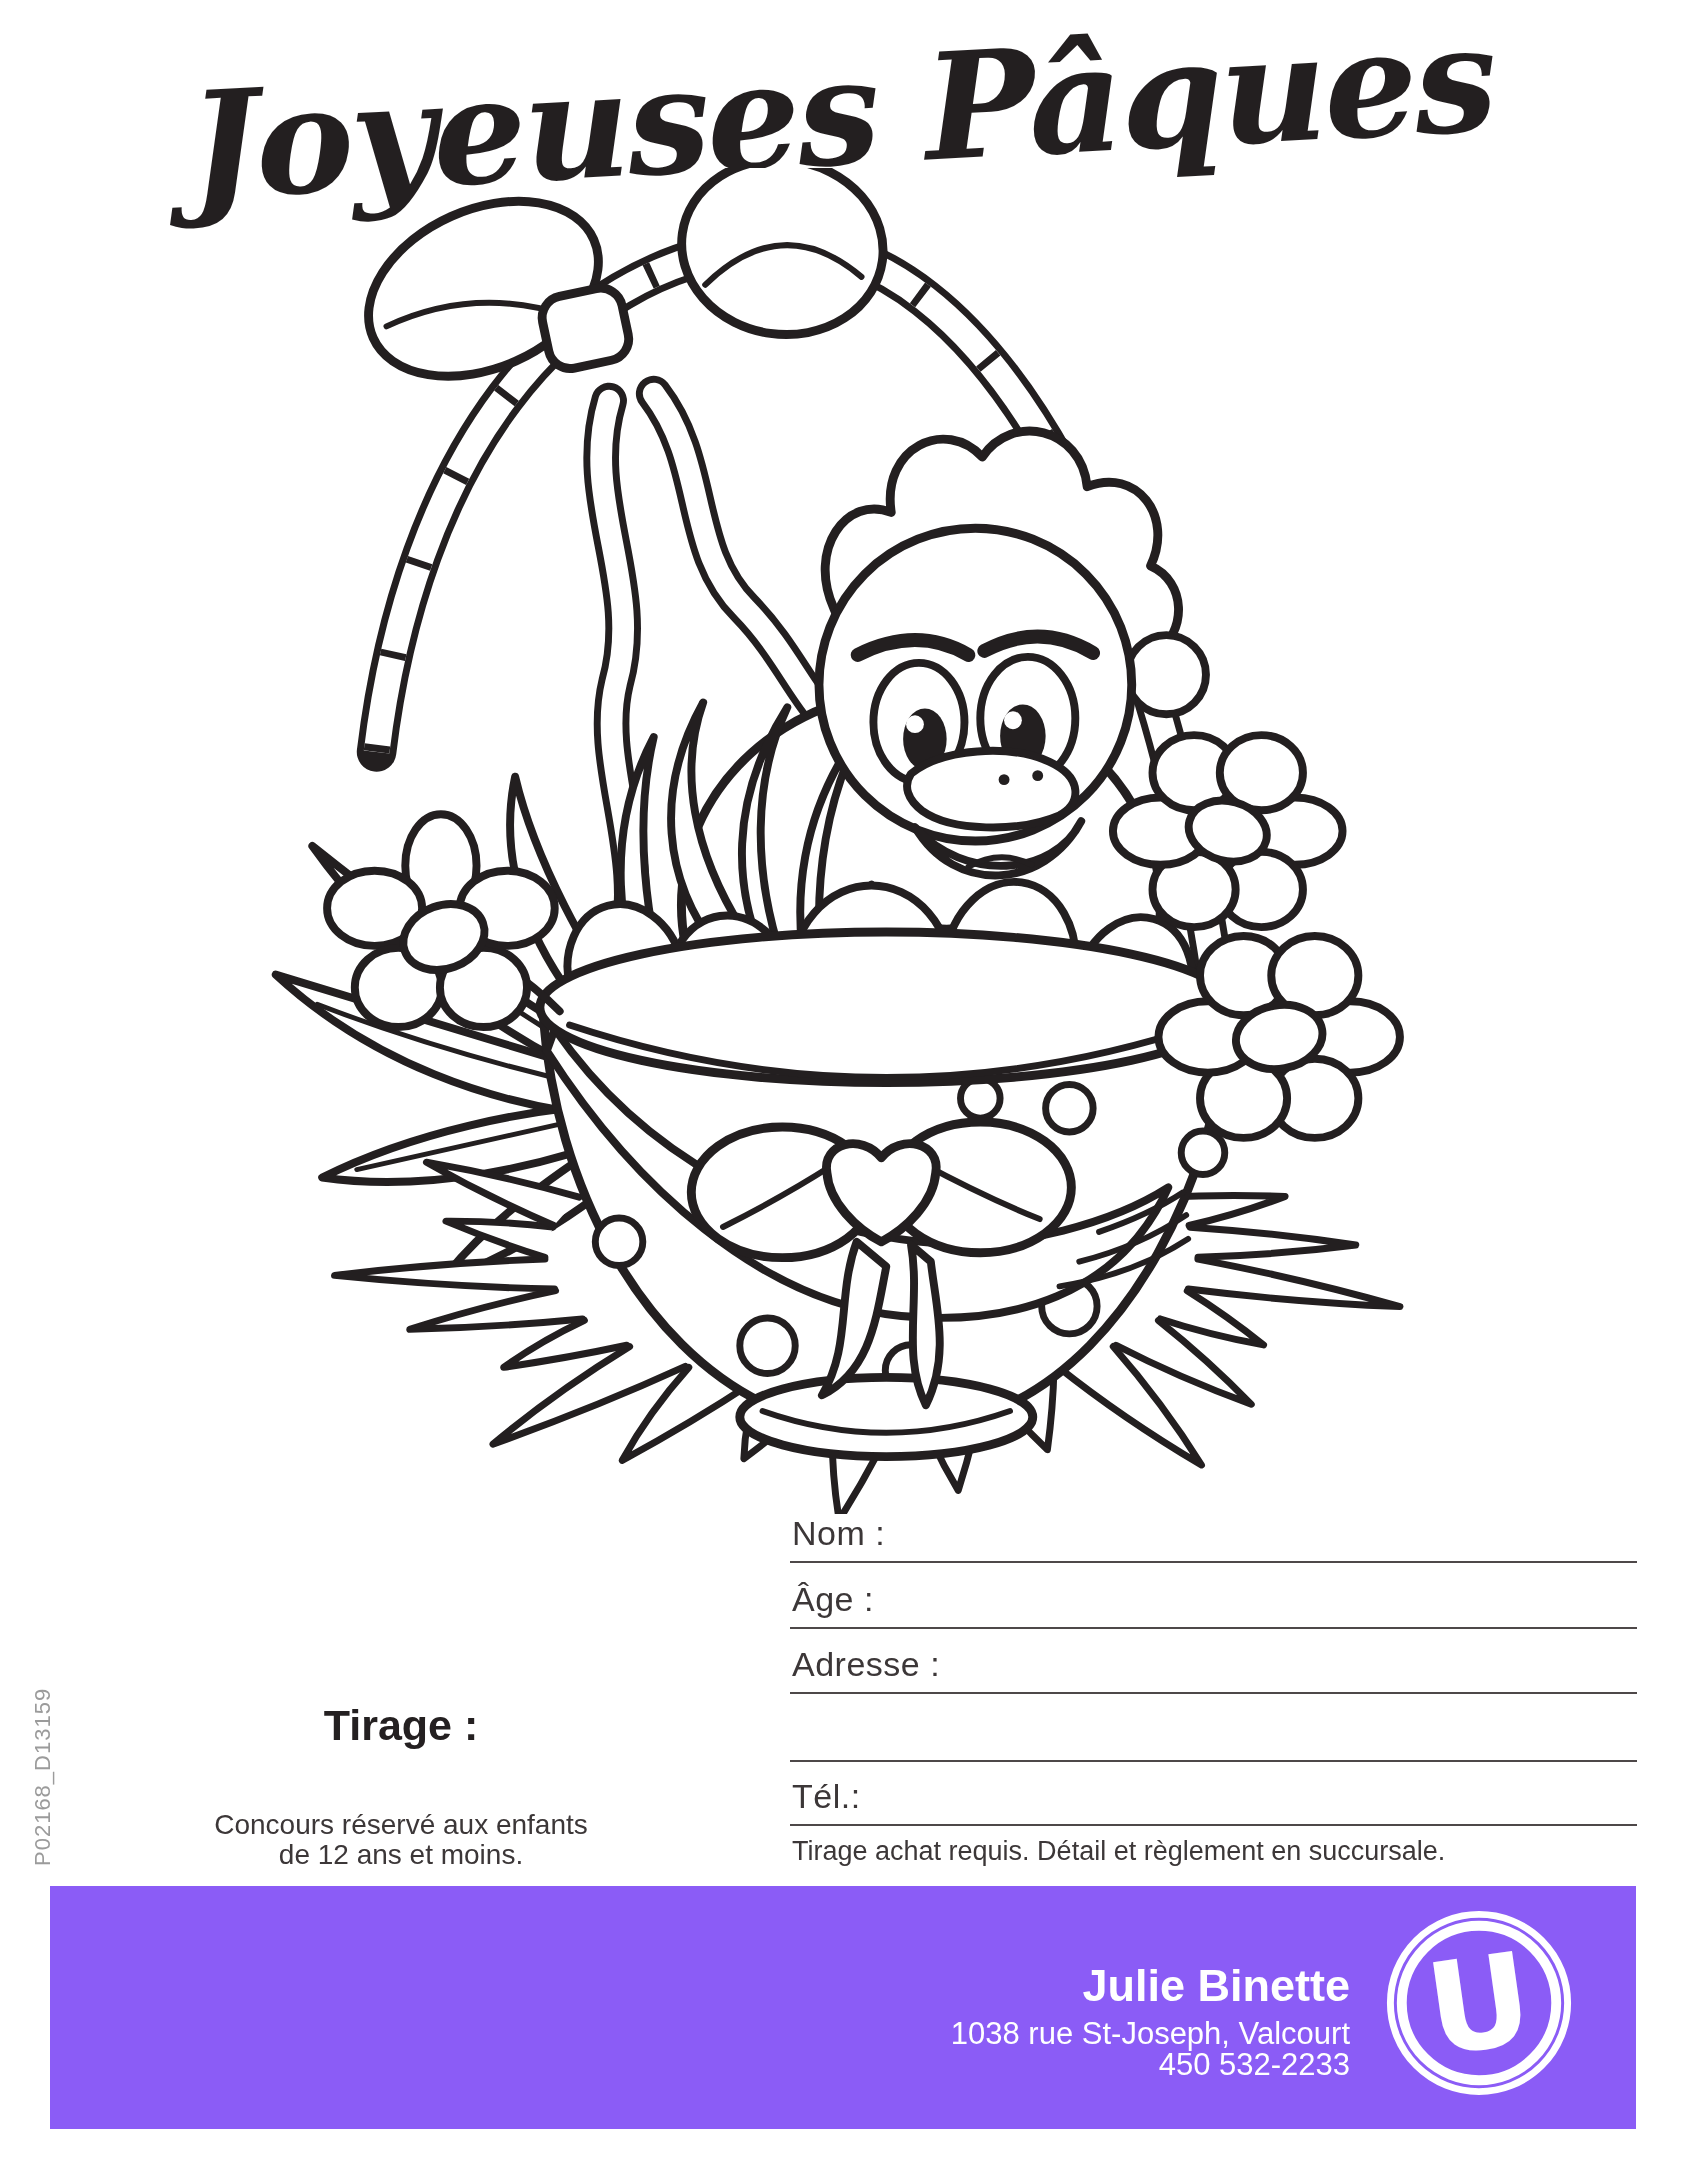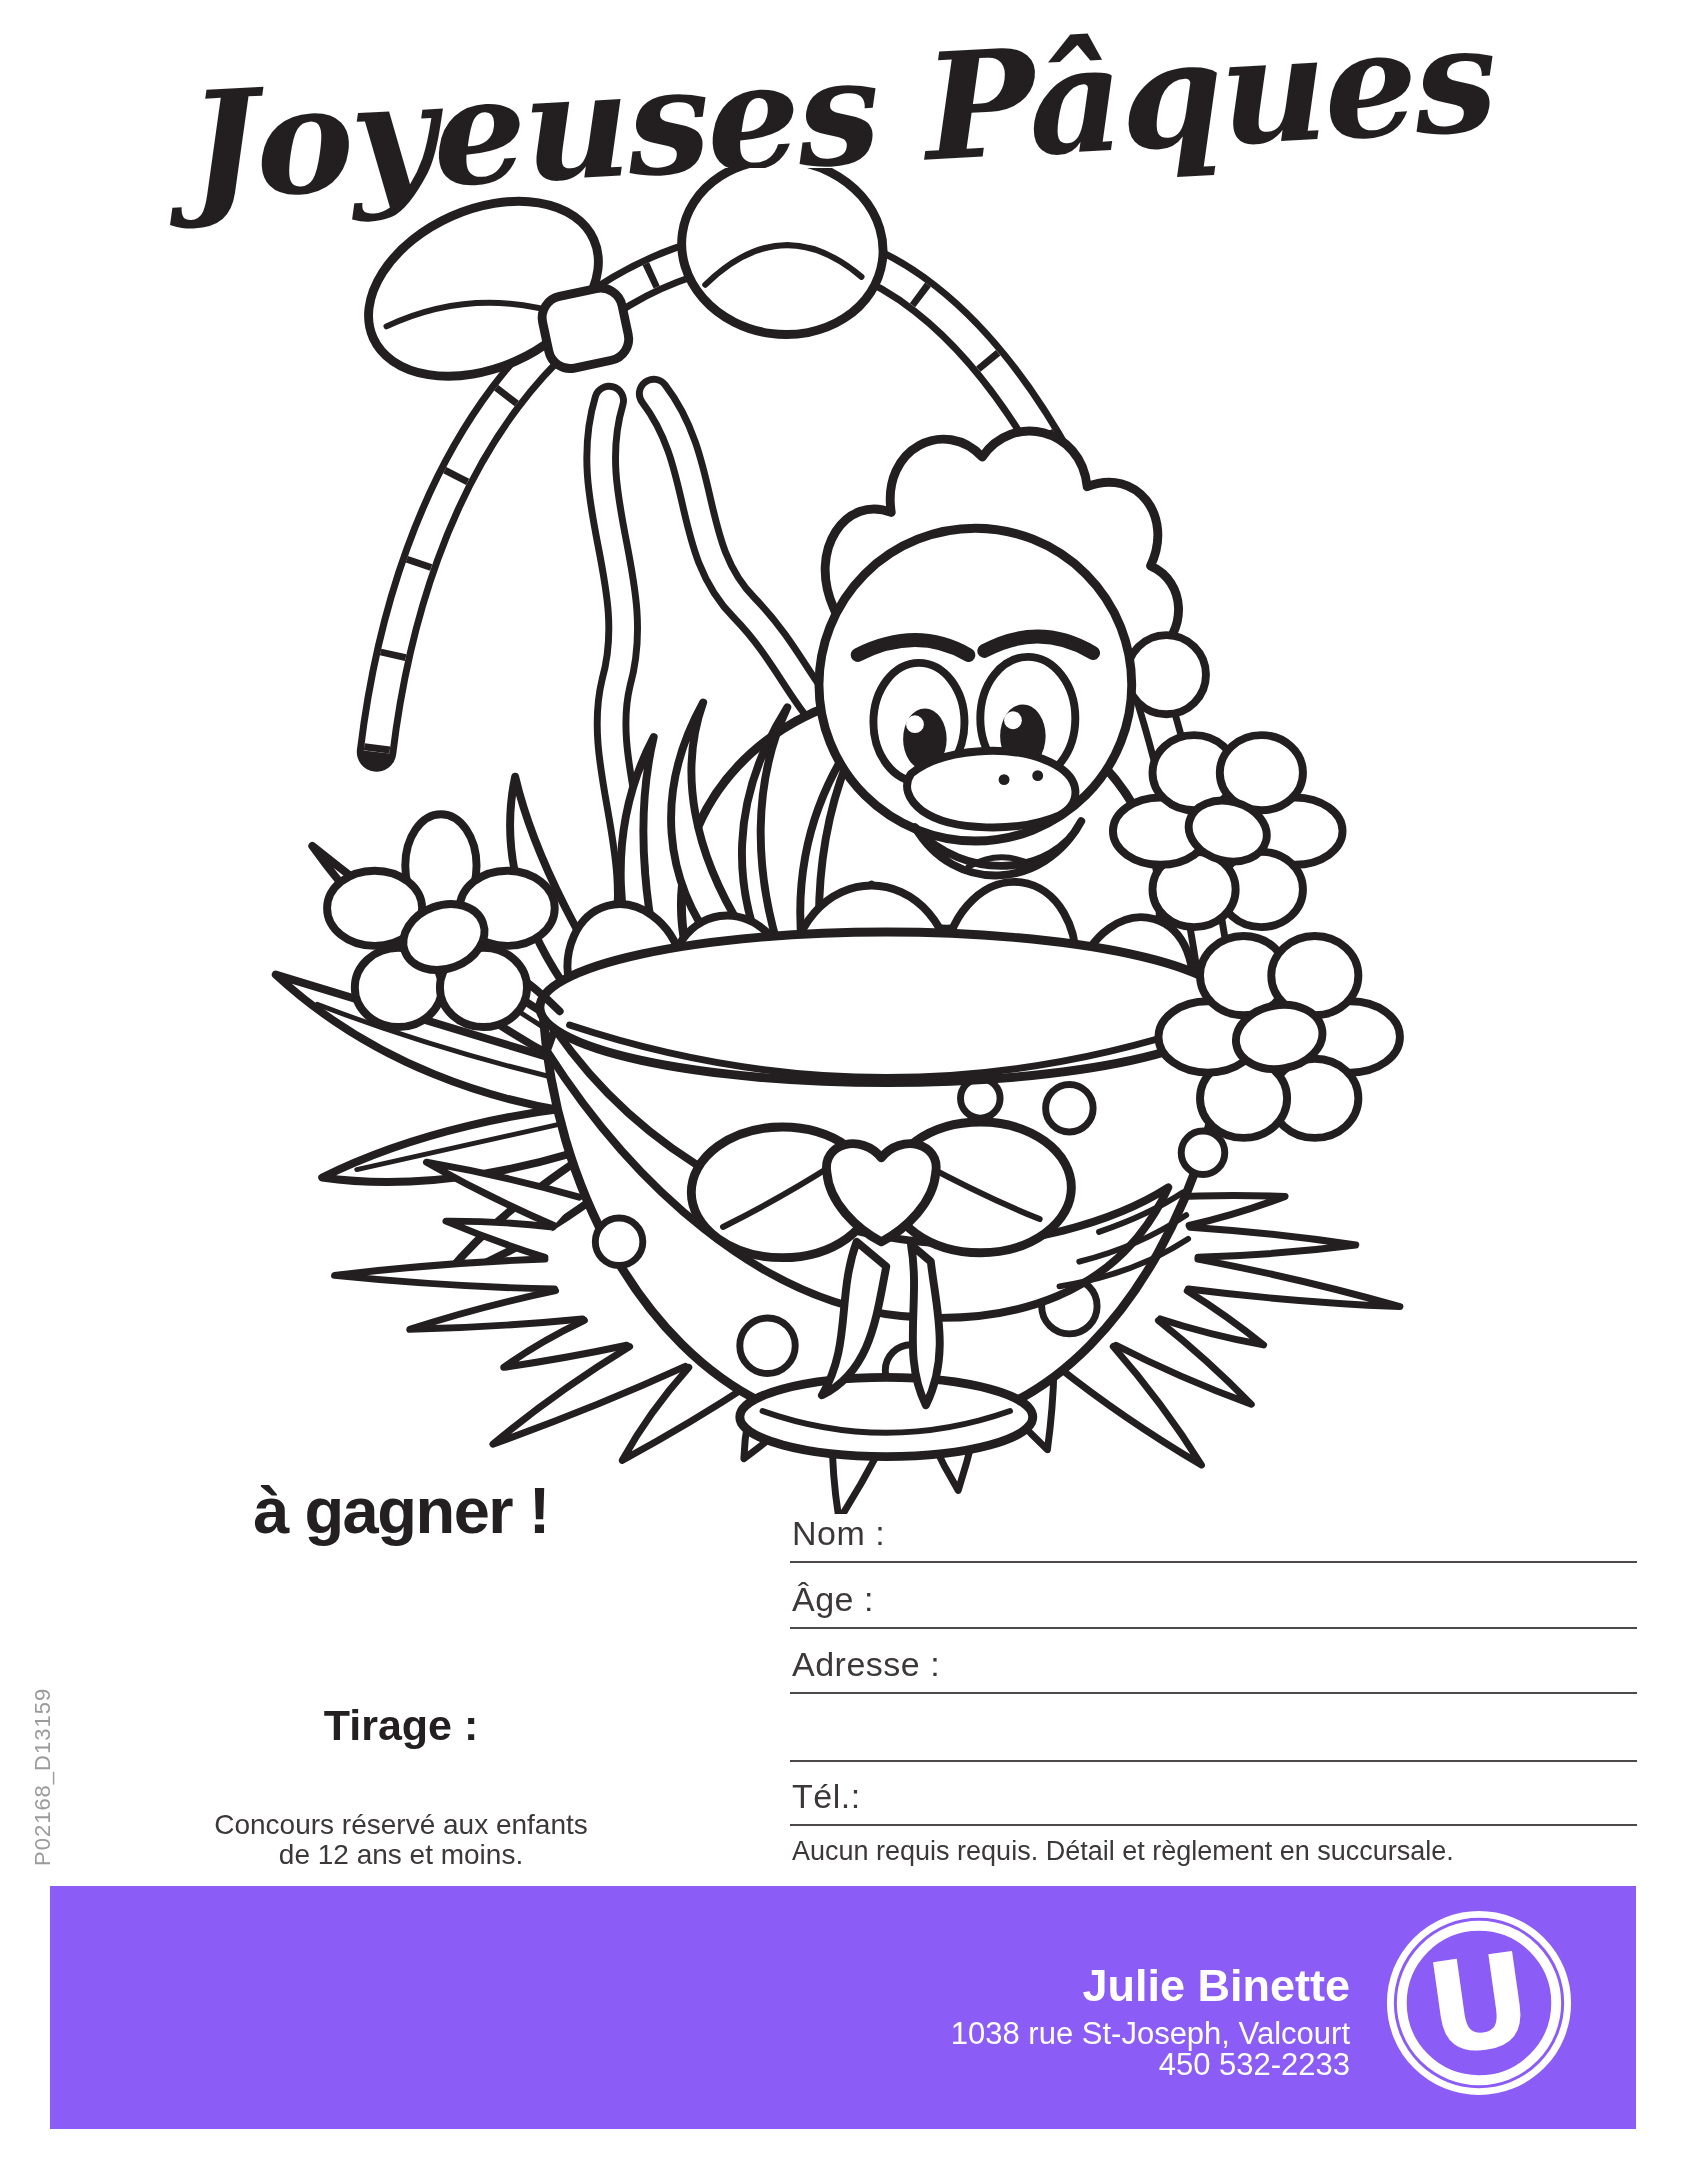--- a/index.html
+++ b/index.html
@@ -185,21 +185,20 @@
         <ellipse cx="1026" cy="940" rx="44" ry="40"></ellipse>
         <ellipse cx="990" cy="878" rx="50" ry="36"></ellipse>
         <ellipse cx="1026" cy="816" rx="44" ry="40"></ellipse>
         <ellipse cx="1098" cy="816" rx="44" ry="40"></ellipse>
         <ellipse cx="1062" cy="878" rx="44" ry="32" transform="rotate(-10 1062 878)"></ellipse>
       </g>
     </g>
   </svg>
 
   <div class="headline">
-    <div>à gagner !</div>
   </div>
   <div class="draw-block">
     <div>Tirage :</div>
   </div>
   <div class="eligibility">
     <div>Concours réservé aux enfants</div>
     <div>de 12 ans et moins.</div>
   </div>
 
   <div class="frow" style="top:1507px;height:54px;">
@@ -210,21 +209,21 @@
   </div>
   <div class="frow" style="top:1638px;height:54px;">
     <span class="flabel">Adresse :</span>
   </div>
   <div class="frow" style="top:1706px;height:54px;">
     <span class="flabel"></span>
   </div>
   <div class="frow" style="top:1770px;height:54px;">
     <span class="flabel">Tél.:</span>
   </div>
-  <div class="disclaimer">Aucun requis requis. Détail et règlement en succursale.</div>
+  <div class="disclaimer">Tirage achat requis. Détail et règlement en succursale.</div>
 
   <div class="side-code">P02168_D13159</div>
 
   <div class="footer-bar">
     <div class="footer-text">
       <div class="footer-name">Julie Binette</div>
       <div class="footer-address">1038 rue St-Joseph, Valcourt</div>
       <div class="footer-phone">450 532-2233</div>
     </div>
     <svg class="footer-logo" viewBox="0 0 200 200">

